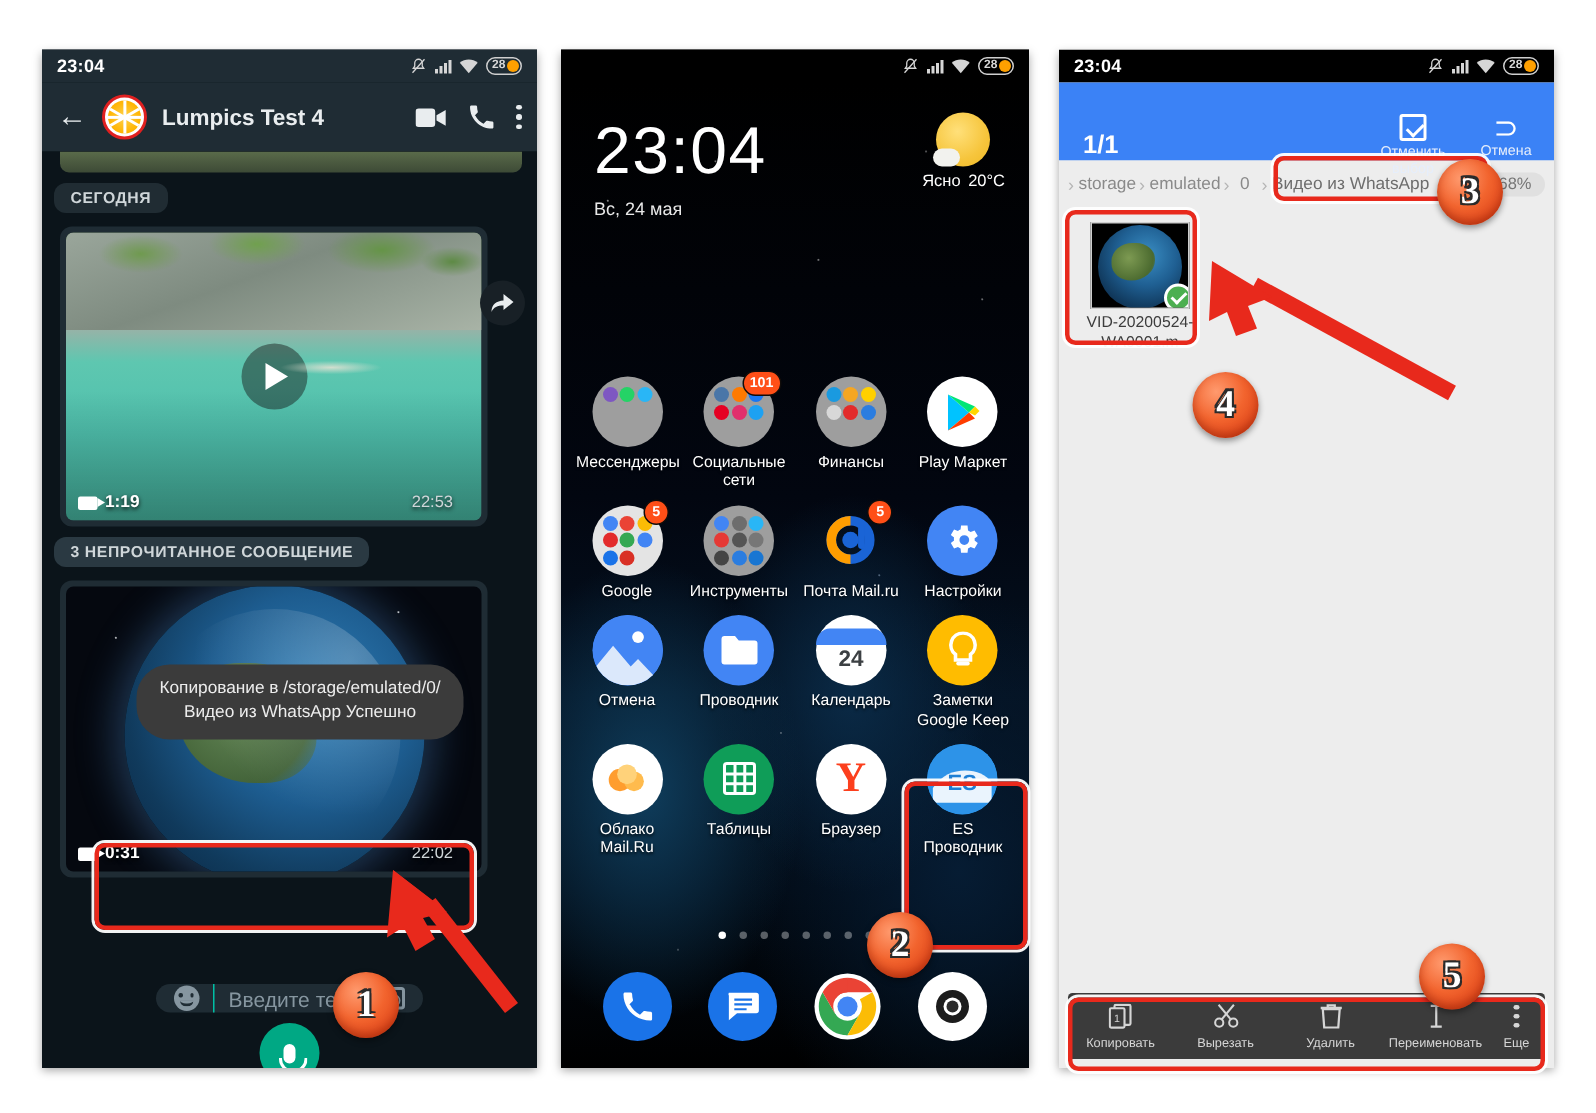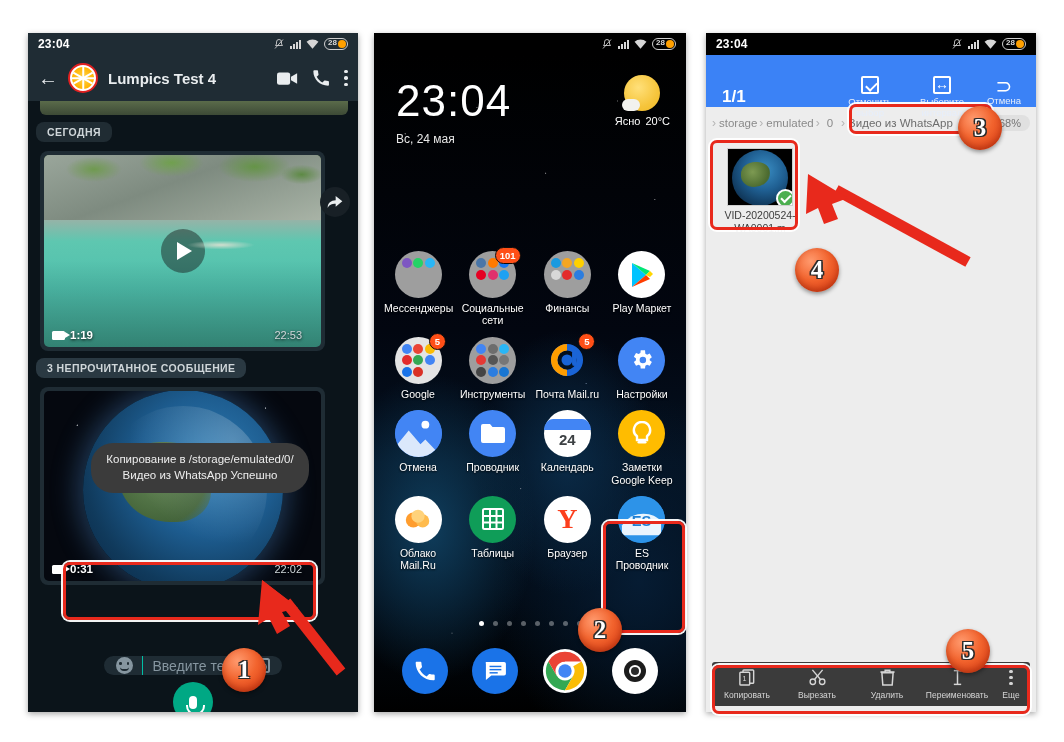--- a/index.html
+++ b/index.html
@@ -745,24 +745,20 @@
           </span>
       </span>
     </div>
 
     <div class="es-appbar">
       <div class="es-count">1/1</div>
       <div class="es-act">
         <div class="chk-box"></div>
         <div class="t">Отменить выбор</div>
       </div>
-      <div class="es-act">
-        <div class="arw-box"></div>
-        <div class="t">Выберите интервал</div>
-      </div>
       <div class="es-act" style="width:52px">
         <div class="undo-g">⊃</div>
         <div class="t">Отмена</div>
       </div>
     </div>
 
     <div class="es-crumbs">
       <span class="c">
           <span class="sep">›</span>
           <span>storage</span>

